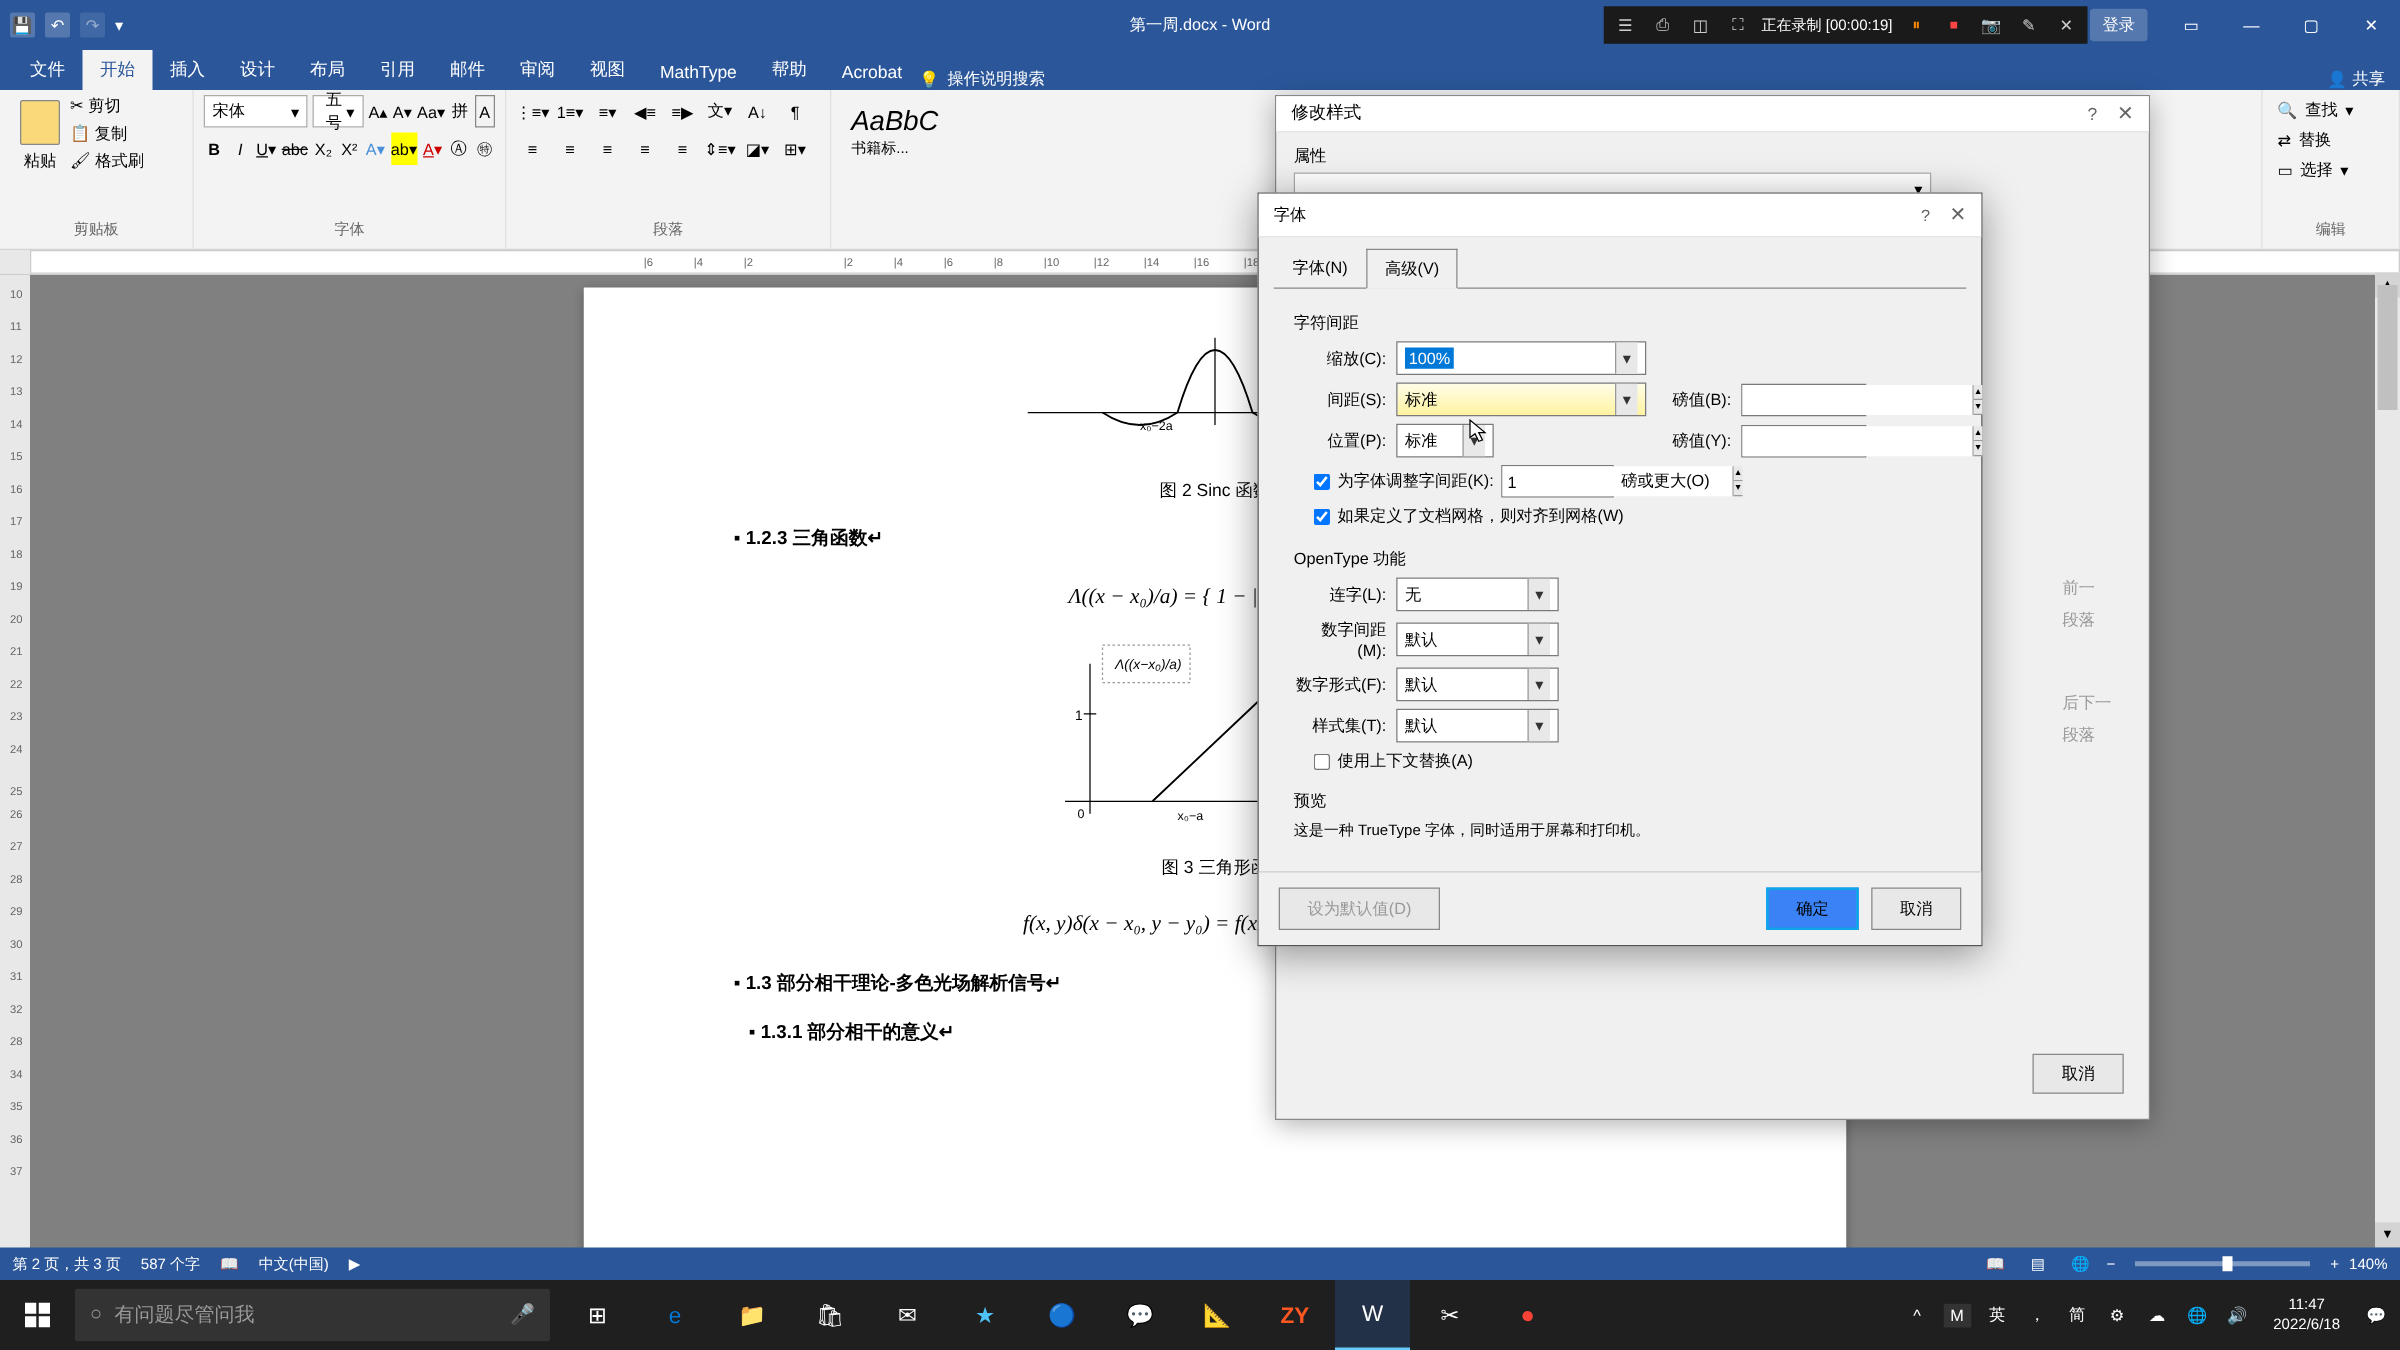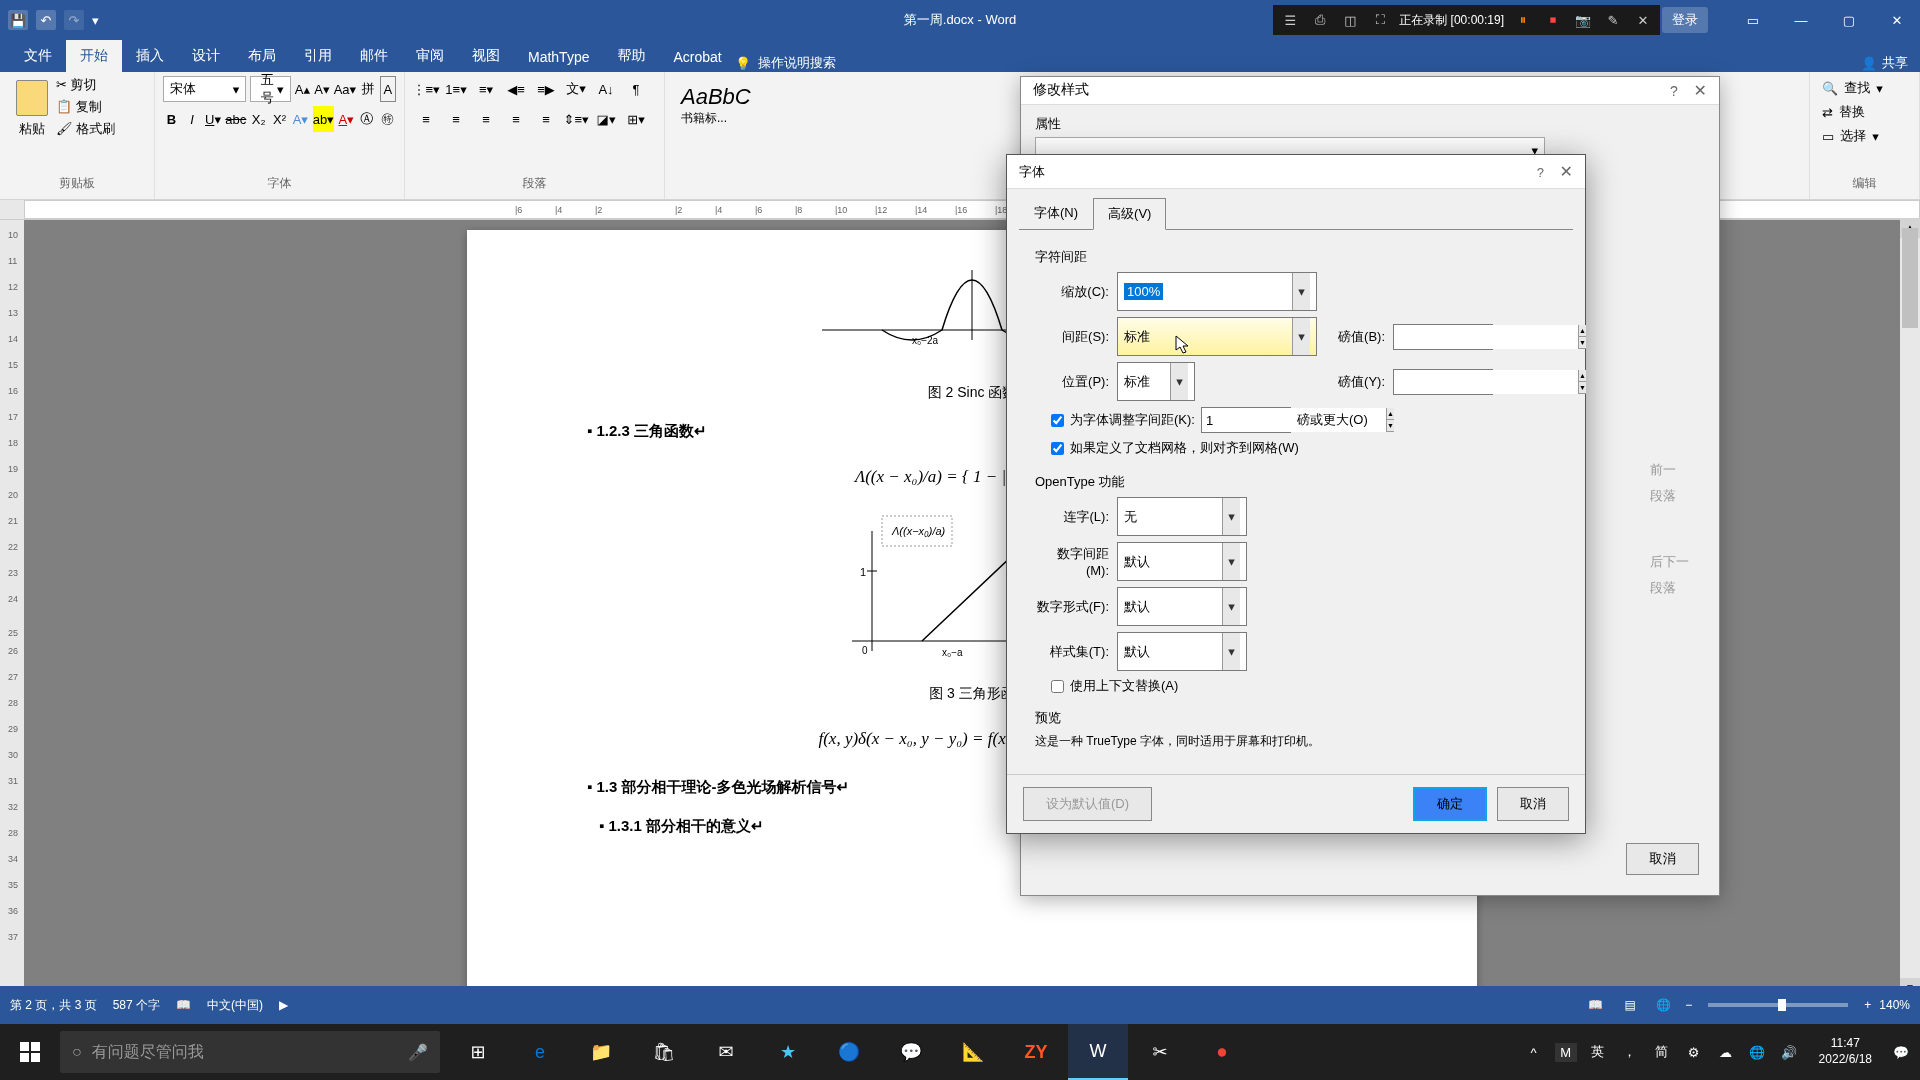--- a/index.html
+++ b/index.html
@@ -8,21 +8,21 @@
     
     .titlebar { background: #2b579a; height: 40px; display: flex; align-items: center; color: white; font-size: 13px; position: relative; }
     .titlebar-left { display: flex; align-items: center; gap: 8px; padding-left: 8px; }
     .titlebar-icon { width: 20px; height: 20px; background: #fff3; border-radius: 2px; display: inline-flex; align-items: center; justify-content: center; }
     .titlebar-center { position: absolute; left: 50%; transform: translateX(-50%); }
     .titlebar-right { margin-left: auto; display: flex; align-items: center; gap: 2px; }
     .recording-bar { background: #1a1a1a; display: flex; align-items: center; padding: 0 6px; height: 30px; gap: 8px; }
     .rec-btn { width: 22px; height: 22px; display: flex; align-items: center; justify-content: center; color: #ccc; }
     .rec-text { color: #fff; font-size: 12px; }
     .window-btn { width: 46px; height: 40px; display: flex; align-items: center; justify-content: center; color: white; }
-    .login-btn { background: #fff3; padding: 4px 10px; border-radius: 3px; margin-right: 20px; }
+    .login-btn { background: #fff3; padding: 4px 10px; border-radius: 3px; margin-right: 10px; }
     
     
     .ribbon-tabs { background: #2b579a; height: 32px; display: flex; align-items: flex-end; padding-left: 10px; }
     .ribbon-tab { padding: 7px 14px; color: white; font-size: 14px; cursor: pointer; }
     .ribbon-tab.active { background: #f3f3f3; color: #2b579a; }
     .ribbon-right { margin-left: auto; display: flex; align-items: center; padding-right: 12px; gap: 8px; }
     .tell-me { display: flex; align-items: center; gap: 6px; color: #fff; font-size: 13px; }
     .share-btn { color: white; font-size: 13px; display: flex; align-items: center; gap: 4px; }
     
     
@@ -71,41 +71,41 @@
     
     .dialog-font { position: absolute; left: 1006px; top: 154px; width: 580px; background: #f0f0f0; border: 1px solid #555; box-shadow: 0 6px 30px rgba(0,0,0,0.4); z-index: 10; font-size: 13px; }
     .font-dlg-title { background: #fff; padding: 7px 12px; display: flex; justify-content: space-between; align-items: center; border-bottom: 1px solid #ddd; }
     .font-tabs { display: flex; padding: 8px 12px 0 12px; }
     .font-tab { padding: 6px 14px; border: 1px solid transparent; }
     .font-tab.active { border: 1px solid #888; border-bottom-color: #f0f0f0; background: #f0f0f0; position: relative; top: 1px; }
     .dlg-body { padding: 10px 16px; border-top: 1px solid #888; margin: 0 12px; }
     .fieldset-label { margin: 8px 0 6px 0; }
     .form-row { display: flex; align-items: center; margin: 6px 0; gap: 8px; }
     .form-label { width: 74px; text-align: right; }
-    .combo { background: white; border: 1px solid #7a7a7a; height: 39px; display: flex; align-items: center; padding: 0 6px; justify-content: space-between; }
+    .combo { background: white; border: 1px solid #7a7a7a; height: 27px; display: flex; align-items: center; padding: 0 6px; justify-content: space-between; }
     .combo-arrow { background: #e8e8e8; border-left: 1px solid #999; width: 18px; height: 100%; display: flex; align-items: center; justify-content: center; color: #333; }
     .combo.highlight { background: linear-gradient(#fffde8, #fff3a0); }
     .spinner { background: white; border: 1px solid #7a7a7a; height: 26px; width: 100px; display: flex; }
     .spinner input { border: none; flex: 1; padding: 0 4px; font-size: 13px; }
     .spinner-btns { width: 16px; display: flex; flex-direction: column; border-left: 1px solid #999; }
     .spinner-btns span { flex: 1; background: #e8e8e8; font-size: 7px; text-align: center; line-height: 11px; border-bottom: 1px solid #999; }
     .check-row { display: flex; align-items: center; gap: 6px; margin: 6px 0 6px 16px; }
     .preview-box { background: white; border: 1px solid #888; height: 60px; margin: 8px 0; display: flex; align-items: center; justify-content: center; font-size: 18px; }
     .preview-line { border-bottom: 1px solid #333; width: 90px; }
     .dlg-footer { padding: 12px 16px; display: flex; justify-content: space-between; border-top: 1px solid #ccc; background: #f0f0f0; }
     .dlg-btn { padding: 6px 22px; border: 1px solid #888; background: #e8e8e8; font-size: 13px; }
     .dlg-btn.primary { border: 2px solid #0ea5e9; background: #3b82f6; }
     .dlg-btn.disabled { color: #999; }
     .help-icon { color: #666; cursor: pointer; margin-right: 12px; }
     
     
     .cursor { position: absolute; left: 1175px; top: 335px; width: 16px; height: 20px; z-index: 20; }
     
     
-    .statusbar { position: absolute; bottom: 56px; left: 0; right: 0; height: 38px; background: #2b579a; color: white; display: flex; align-items: center; padding: 0 10px; font-size: 12px; gap: 16px; }
+    .statusbar { position: absolute; bottom: 56px; left: 0; right: 0; height: 26px; background: #2b579a; color: white; display: flex; align-items: center; padding: 0 10px; font-size: 12px; gap: 16px; }
     .statusbar-right { margin-left: auto; display: flex; align-items: center; gap: 8px; }
     .zoom-slider { width: 140px; height: 4px; background: #fff6; position: relative; margin: 0 8px; }
     .zoom-thumb { position: absolute; left: 50%; top: -4px; width: 8px; height: 12px; background: white; }
     .view-btn { width: 26px; height: 20px; display: flex; align-items: center; justify-content: center; }
     
     
     .taskbar { position: absolute; bottom: 0; left: 0; right: 0; height: 56px; background: #1f1f1f; display: flex; align-items: center; }
     .start-btn { width: 60px; height: 56px; display: flex; align-items: center; justify-content: center; color: white; }
     .search-box { background: #333; height: 42px; width: 380px; display: flex; align-items: center; padding: 0 12px; color: #999; gap: 10px; border-radius: 2px; }
     .task-icons { display: flex; margin-left: 8px; gap: 2px; }

